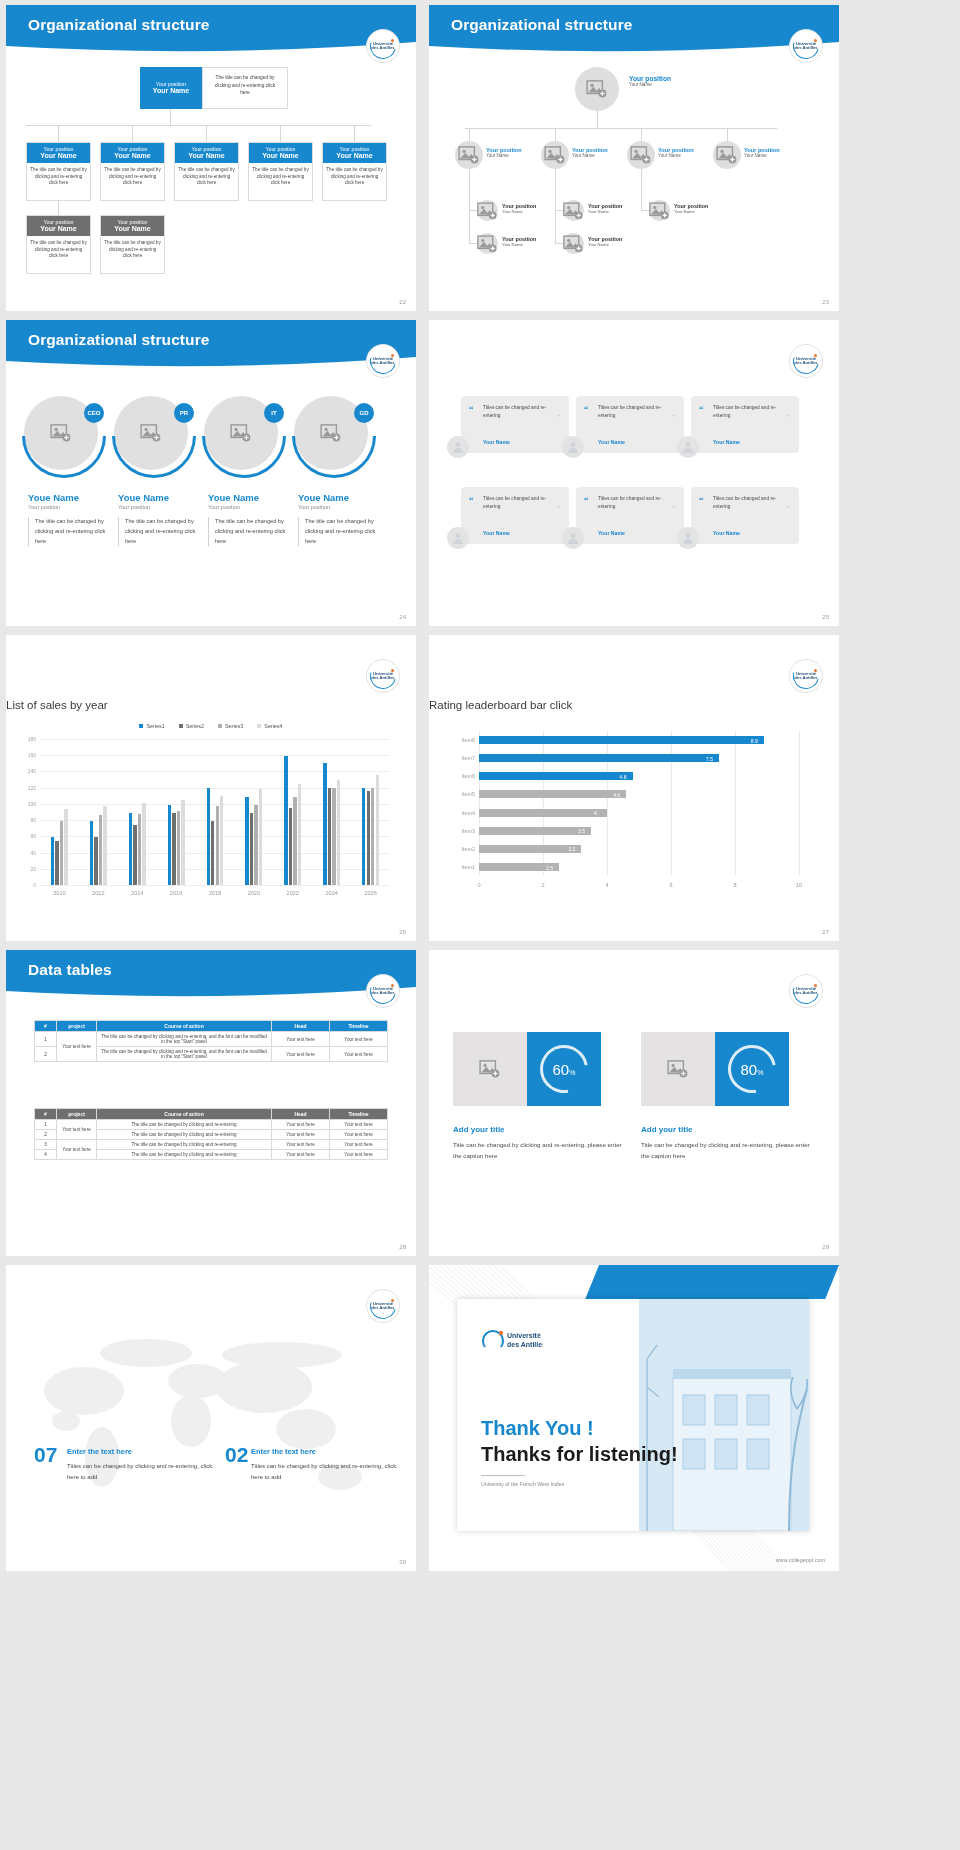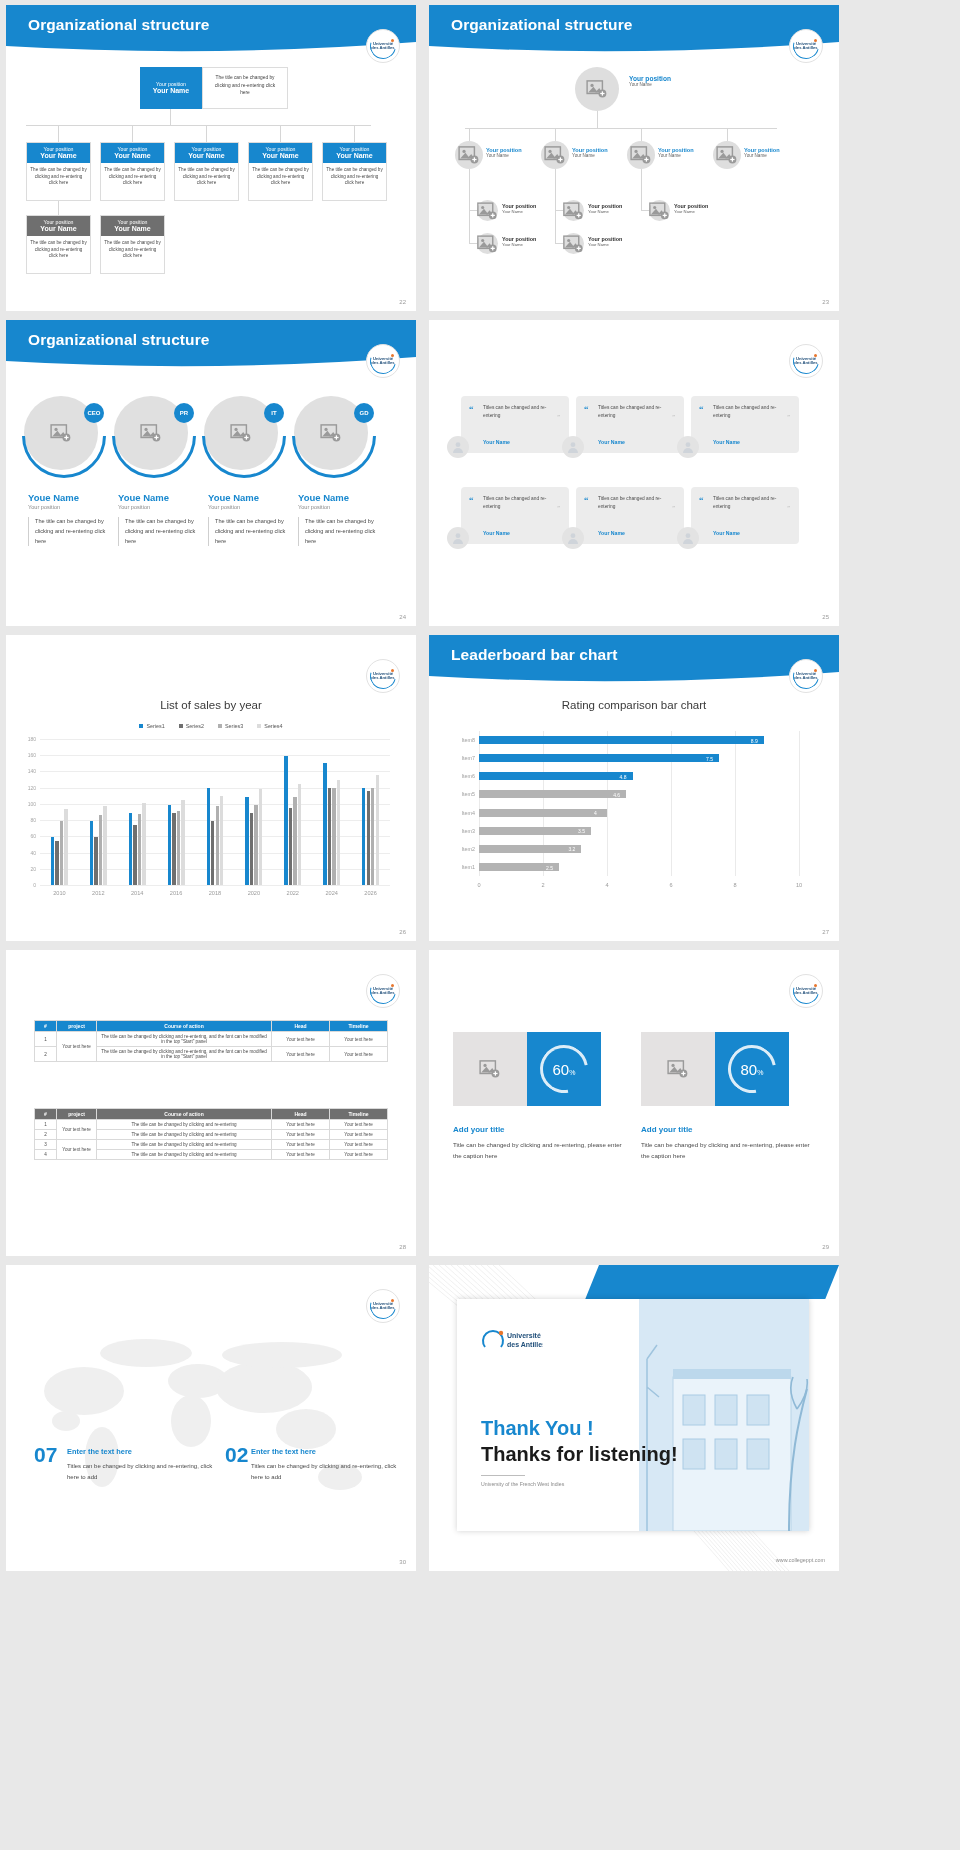--- a/index.html
+++ b/index.html
@@ -85,21 +85,21 @@
       border-left:1px solid #cfcfcf; padding-left:6px; }
   
   .qcard { position:absolute; width:108px; height:57px; background:#ececec; border-radius:4px; }
   .qcard .qm { position:absolute; left:8px; top:8px; font-size:9px; color:#1787ce; font-weight:bold; font-family:"Liberation Serif",serif;}
   .qcard .qt { position:absolute; left:22px; top:8px; width:76px; font-size:4.8px; color:#4a4a4a; line-height:1.75;}
   .qcard .qe { position:absolute; right:9px; top:18px; font-size:6px; color:#b4b4b4; font-family:"Liberation Serif",serif;}
   .qcard .qn { position:absolute; left:22px; bottom:8px; font-size:5.2px; color:#1787ce; font-weight:bold;}
   .qav { position:absolute; width:22px;height:22px;border-radius:50%;background:#e3e3e3;
       display:flex;align-items:center;justify-content:center; }
   
-  .chtitle { position:absolute; width:100%; text-align:center; font-size:11.5px; color:#3a3a3a; }
+  .chtitle { position:absolute; width:100%; text-align:left; font-size:11.5px; color:#3a3a3a; }
   .legend { position:absolute; width:100%; display:flex; justify-content:center; gap:14px; }
   .legend span { font-size:5.4px; color:#555; display:flex; align-items:center; gap:3px;}
   .legend i { width:4px;height:4px;display:inline-block; }
   .plot { position:absolute; }
   .gridline { position:absolute; height:1px; background:#ededed; }
   .ytick { position:absolute; font-size:5px; color:#a6a6a6; text-align:right; }
   .xtick { position:absolute; font-size:5.6px; color:#9b9b9b; text-align:center; }
   .bar { position:absolute; bottom:0; }
   .hbar { position:absolute; height:8px; }
   .hlbl { position:absolute; font-size:5.4px; color:#a0a0a0; text-align:right; }
@@ -661,33 +661,27 @@
         <div class="xtick" style="left:272.2222222222222px;top:151px;width:38.888888888888886px;">2024</div>
         <div class="bar" style="left:322.10555555555555px;width:3.4px;height:97.33333333333333px;background:#1787ce;"></div>
         <div class="bar" style="left:326.60555555555555px;width:3.4px;height:94.08888888888889px;background:#6f6f6f;"></div>
         <div class="bar" style="left:331.10555555555555px;width:3.4px;height:96.52222222222223px;background:#b0b0b0;"></div>
         <div class="bar" style="left:335.60555555555555px;width:3.4px;height:110.3111111111111px;background:#dcdcdc;"></div>
         <div class="xtick" style="left:311.1111111111111px;top:151px;width:38.888888888888886px;">2026</div>
       </div>
       <div class="pageno">26</div>
     </div>
     <div class="slide">
-      <div class="banner">
-    <h1>Leaderboard bar chart</h1>
-    <svg width="410" height="16" viewBox="0 0 410 16">
-      <path d="M0 6 Q 205 18 410 2 L410 16 L0 16 Z" fill="#ffffff"></path>
-    </svg>
-  </div>
       <div class="logo">
     <div class="arc"></div>
     <div class="dot"></div>
     <div class="l1">Université</div>
     <div class="l2">des Antilles</div>
   </div>
-      <div class="chtitle" style="top:64px;">Rating comparison bar chart</div>
+      <div class="chtitle" style="top:64px;">Rating leaderboard bar click</div>
       <div class="plot" style="left:50px;top:96px;width:320px;height:145px;">
         <div class="vgrid" style="left:0px;top:0;height:145px;"></div>
         <div class="xtick" style="left:-10px;top:151px;width:20px;">0</div>
         <div class="vgrid" style="left:64px;top:0;height:145px;"></div>
         <div class="xtick" style="left:54px;top:151px;width:20px;">2</div>
         <div class="vgrid" style="left:128px;top:0;height:145px;"></div>
         <div class="xtick" style="left:118px;top:151px;width:20px;">4</div>
         <div class="vgrid" style="left:192px;top:0;height:145px;"></div>
         <div class="xtick" style="left:182px;top:151px;width:20px;">6</div>
         <div class="vgrid" style="left:256px;top:0;height:145px;"></div>
@@ -715,20 +709,26 @@
         <div class="hlbl" style="left:-42px;top:114.8125px;width:38px;">Item2</div>
         <div class="hbar" style="left:0;top:113.8125px;width:102.4px;background:#b3b3b3;"></div>
         <div class="hval" style="left:89.4px;top:115.4125px;">3.2</div>
         <div class="hlbl" style="left:-42px;top:132.9375px;width:38px;">Item1</div>
         <div class="hbar" style="left:0;top:131.9375px;width:80px;background:#b3b3b3;"></div>
         <div class="hval" style="left:67px;top:133.5375px;">2.5</div>
       </div>
       <div class="pageno">27</div>
     </div>
     <div class="slide">
+      <div class="banner">
+    <h1>Data tables</h1>
+    <svg width="410" height="16" viewBox="0 0 410 16">
+      <path d="M0 6 Q 205 18 410 2 L410 16 L0 16 Z" fill="#ffffff"></path>
+    </svg>
+  </div>
       <div class="logo">
     <div class="arc"></div>
     <div class="dot"></div>
     <div class="l1">Université</div>
     <div class="l2">des Antilles</div>
   </div>
       <table style="left:28px;top:70px;width:354px;">
         <thead>
           <tr>
             <th class="th-blue" style="width:22px">#</th>

